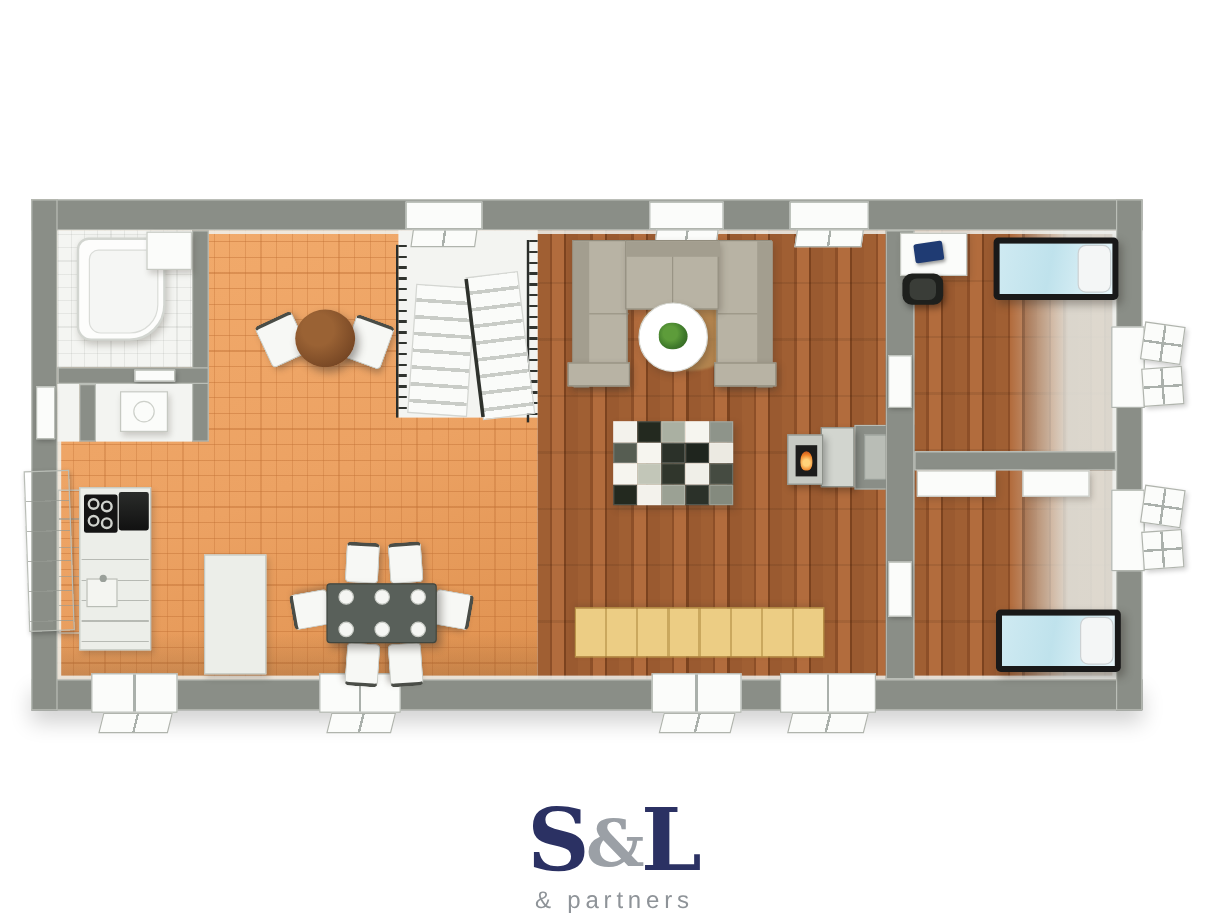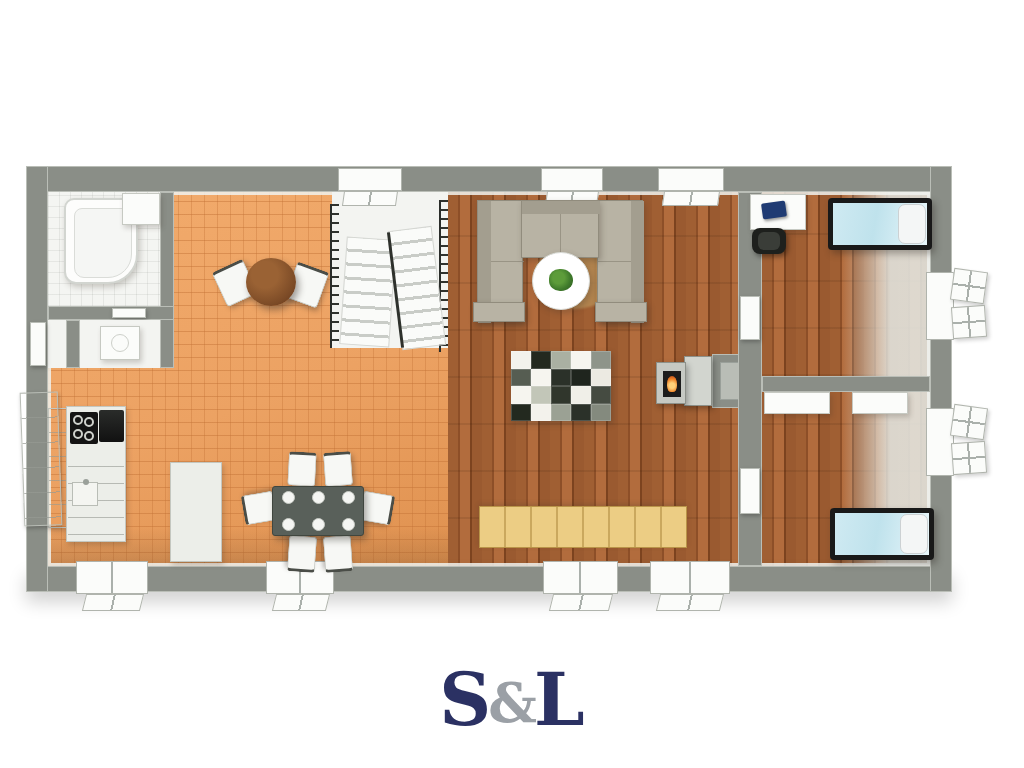--- a/index.html
+++ b/index.html
@@ -273,13 +273,14 @@
   <div class="abs win-frame" style="left:926px;top:408px;width:28px;height:68px;"></div>
   <div class="abs win-grid4" style="left:952px;top:406px;width:34px;height:32px;transform:rotate(8deg);"></div>
   <div class="abs win-grid4" style="left:952px;top:442px;width:34px;height:32px;transform:rotate(-4deg);"></div>
 
 </div>
 
 <div class="logo-wrap">
   <div class="logo-main">
     <span class="logo-letter" style="color: rgb(43, 49, 99);">S</span><span class="logo-amp" style="color: rgb(155, 160, 166);">&amp;</span><span class="logo-letter" style="color: rgb(43, 49, 99);">L</span>
   </div>
+  <div class="logo-sub">&amp; partners</div>
 </div>
 
 </body></html>

